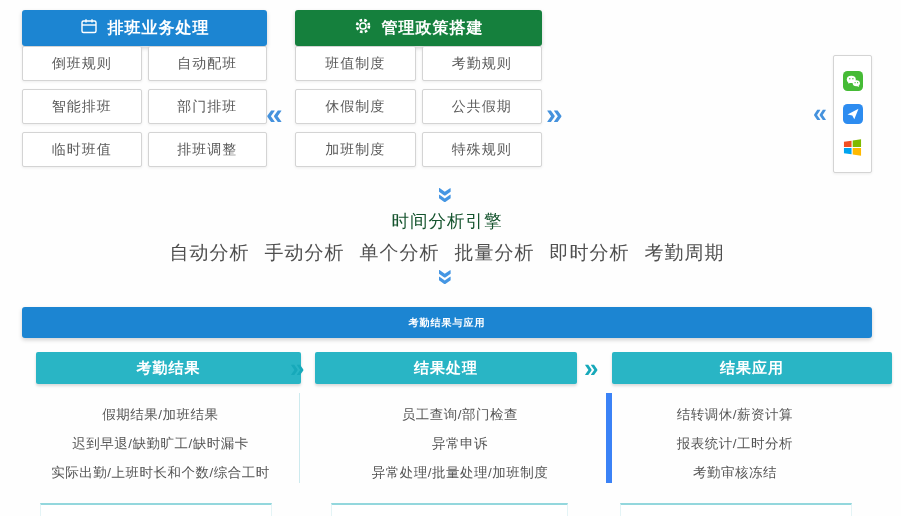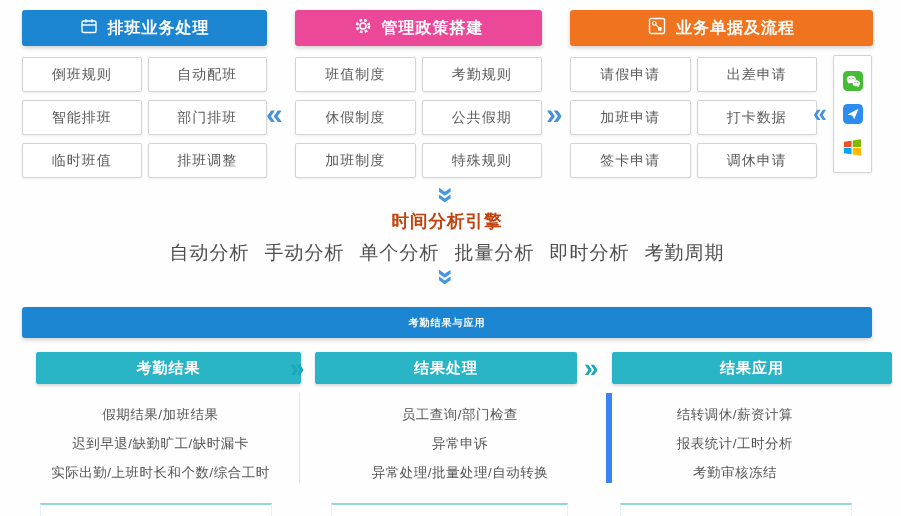--- a/index.html
+++ b/index.html
@@ -7,23 +7,23 @@
   .stage{position:relative;width:901px;height:516px;background:#fefefe;overflow:hidden;}
 
   
   .group{position:absolute;top:10px;}
   .g1{left:22px;width:245px;}
   .g2{left:295px;width:247px;}
   .g3{left:570px;width:303px;}
   .hdr{height:36px;border-radius:3px;display:flex;align-items:center;justify-content:center;gap:10px;
        color:#fff;font-size:16px;font-weight:bold;letter-spacing:1px;box-shadow:0 2px 4px rgba(0,0,0,.18);}
   .hdr-blue{background:#1c85d2;}
-  .hdr-teal{background:#ec4899;}
+  .hdr-teal{background:#15803d;}
   .hdr-orange{background:#f0731f;}
-  .grid{display:grid;grid-template-columns:1fr 1fr;column-gap:6px;row-gap:8px;margin-top:11px;}
+  .grid{display:grid;grid-template-columns:1fr 1fr;column-gap:6px;row-gap:8px;}
   .g3 .grid{width:247px;}
   .box{height:33px;background:#fff;border:1px solid #d4d4d4;border-radius:2px;display:flex;align-items:center;
        justify-content:center;font-size:14px;color:#595959;box-shadow:0 1px 3px rgba(0,0,0,.07);letter-spacing:1px;}
 
   
   .chev{position:absolute;top:97px;height:33px;line-height:33px;font-size:30px;font-weight:bold;color:#4592dd;}
   #chev1{left:266px;}
   #chev2{left:546px;}
   #chev3{left:813px;font-size:25px;}
 
@@ -31,21 +31,21 @@
   .strip{position:absolute;left:833px;top:55px;width:39px;height:118px;border:1px solid #d4d4d4;border-radius:2px;
          background:#fff;display:flex;flex-direction:column;align-items:center;justify-content:space-around;
          padding:8px 0;box-sizing:border-box;box-shadow:0 1px 3px rgba(0,0,0,.07);}
   .strip svg{display:block;}
 
   
   .mid{position:absolute;left:22px;width:850px;text-align:center;}
   .rot{display:inline-block;transform:rotate(90deg);font-size:30px;font-weight:bold;color:#4596e3;line-height:1;}
   #down1{top:180px;}
   #down2{top:262px;}
-  #engine-title{top:209px;font-size:17.5px;font-weight:bold;color:#c2410c;letter-spacing:1px;}
+  #engine-title{top:209px;font-size:17.5px;font-weight:normal;color:#14532d;letter-spacing:1px;}
   #modes{top:240px;display:flex;justify-content:center;gap:15px;font-size:19px;color:#4f4f4f;letter-spacing:1px;}
 
   
   .banner{position:absolute;left:22px;top:307px;width:850px;height:31px;background:#1c85d2;border-radius:3px;
           color:#fff;font-size:10px;font-weight:bold;display:flex;align-items:center;justify-content:center;
           letter-spacing:1px;box-shadow:0 2px 4px rgba(0,0,0,.18);}
 
   
   .tbar{position:absolute;top:352px;height:32px;background:#29b5c5;border-radius:2px;color:#fff;font-size:15px;
         font-weight:bold;display:flex;align-items:center;justify-content:center;letter-spacing:1px;
@@ -115,41 +115,20 @@
       <div class="box">考勤规则</div>
       <div class="box">休假制度</div>
       <div class="box">公共假期</div>
       <div class="box">加班制度</div>
       <div class="box">特殊规则</div>
     </div>
   </section>
 
   <div class="chev" id="chev2">»</div>
 
-  <section class="group g3">
-    <div class="hdr hdr-orange">
-      <span>
-        <svg width="18" height="18" viewBox="0 0 18 18">
-          <rect x="1.5" y="1.5" width="15" height="15" rx="1.5" fill="none" stroke="#fff" stroke-width="1.4"></rect>
-          <circle cx="6.3" cy="6.3" r="1.8" fill="none" stroke="#fff" stroke-width="1.2"></circle>
-          <line x1="7.6" y1="7.6" x2="10.4" y2="10.4" stroke="#fff" stroke-width="1.2"></line>
-          <rect x="10" y="10" width="3.6" height="3.6" fill="#fff"></rect>
-        </svg>
-      </span>
-      <span>业务单据及流程</span>
-    </div>
-    <div class="grid">
-      <div class="box">请假申请</div>
-      <div class="box">出差申请</div>
-      <div class="box">加班申请</div>
-      <div class="box">打卡数据</div>
-      <div class="box">签卡申请</div>
-      <div class="box">调休申请</div>
-    </div>
-  </section>
 
   <div class="chev" id="chev3">«</div>
 
   <div class="strip">
     <span>
       <svg width="20" height="20" viewBox="0 0 20 20">
         <rect width="20" height="20" rx="4.5" fill="#46bb36"></rect>
         <ellipse cx="8.3" cy="8.4" rx="4.5" ry="3.7" fill="#fff"></ellipse>
         <polygon points="5.6,12.8 7.8,11.3 5.2,11" fill="#fff"></polygon>
         <circle cx="6.8" cy="7.7" r="0.7" fill="#46bb36"></circle>
@@ -201,21 +180,21 @@
   <div class="tbar" id="tbar3">结果应用</div>
 
   <div class="rescol" id="col1">
     <div class="ritem">假期结果/加班结果</div>
     <div class="ritem">迟到早退/缺勤旷工/缺时漏卡</div>
     <div class="ritem">实际出勤/上班时长和个数/综合工时</div>
   </div>
   <div class="rescol" id="col2">
     <div class="ritem">员工查询/部门检查</div>
     <div class="ritem">异常申诉</div>
-    <div class="ritem">异常处理/批量处理/自动转换</div>
+    <div class="ritem">异常处理/批量处理/加班制度</div>
   </div>
   <div class="rescol" id="col3">
     <div class="ritem">结转调休/薪资计算</div>
     <div class="ritem">报表统计/工时分析</div>
     <div class="ritem">考勤审核冻结</div>
   </div>
 
   <div class="cutbox" id="cut1"></div>
   <div class="cutbox" id="cut2"></div>
   <div class="cutbox" id="cut3"></div>

